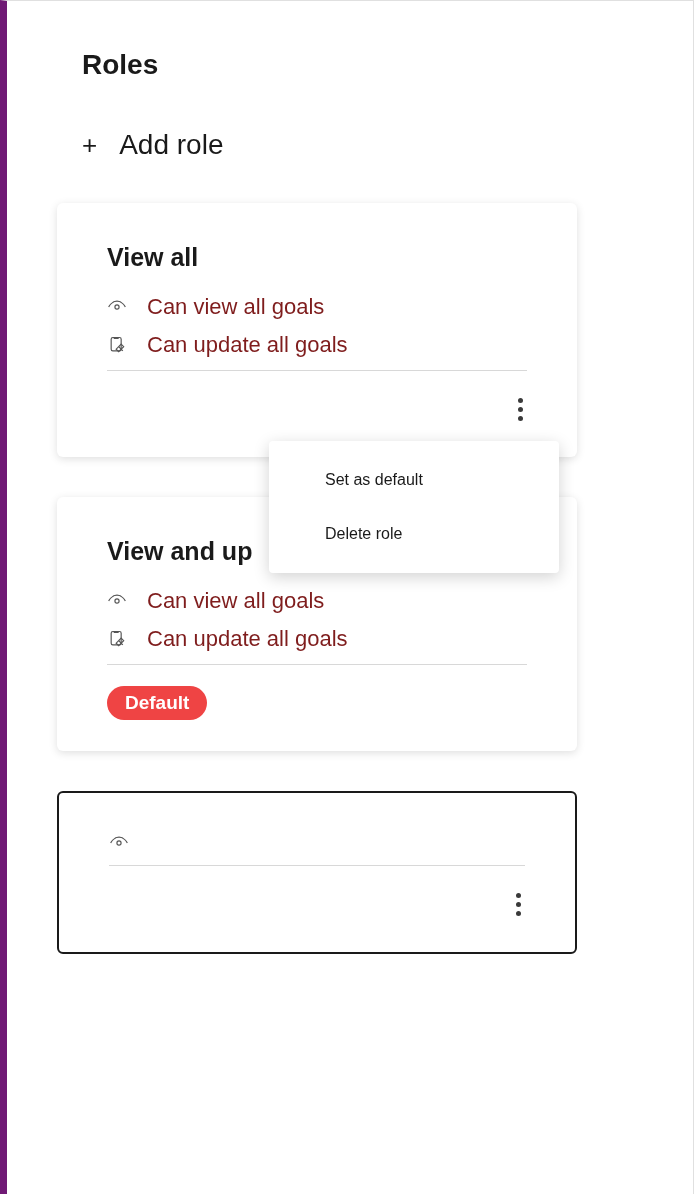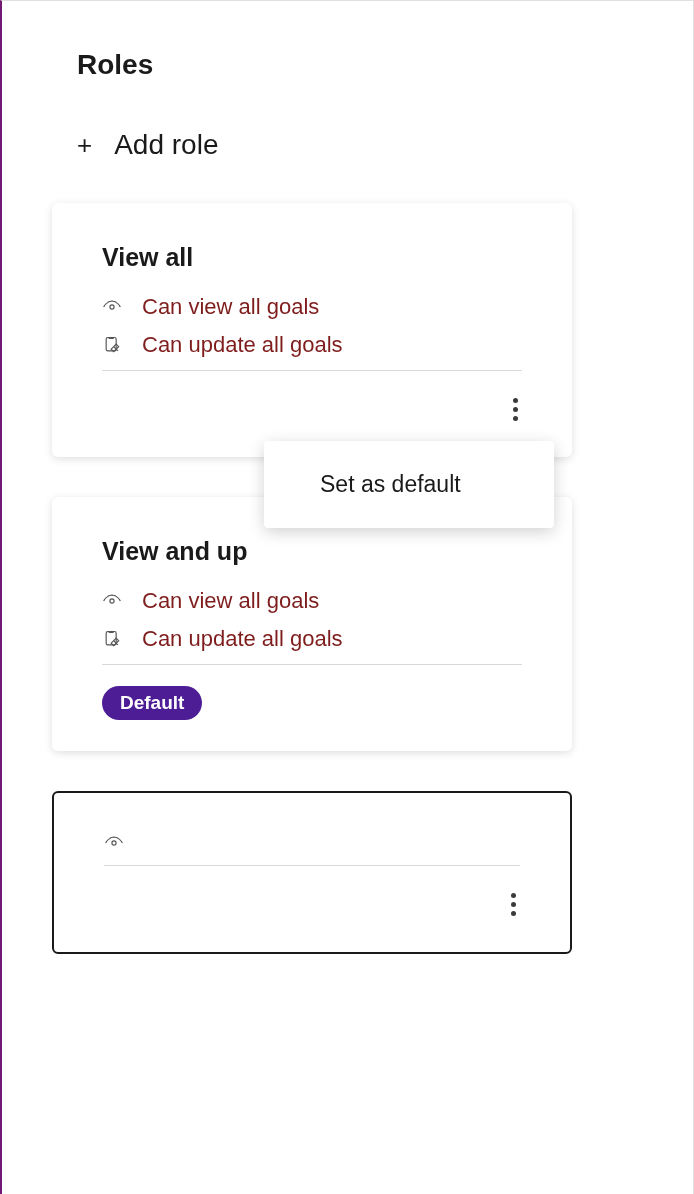--- a/index.html
+++ b/index.html
@@ -9,21 +9,21 @@
     }
     body {
       font-family: 'Segoe UI', -apple-system, BlinkMacSystemFont, sans-serif;
       background: #ffffff;
       width: 694px;
       height: 1194px;
       position: relative;
     }
     .container {
       border-top: 1px solid #e0e0e0;
-      border-left: 2px solid #701a75;
+      border-left: 7px solid #701a75;
       border-right: 1px solid #e0e0e0;
       padding: 0;
       height: 100%;
       position: relative;
     }
     .inner {
       padding: 48px 50px 0 50px;
       max-width: 620px;
     }
     .section-title {
@@ -110,21 +110,21 @@
     .card-footer {
       display: flex;
       justify-content: flex-end;
       align-items: center;
       height: 40px;
     }
     .card-footer.with-badge {
       justify-content: flex-start;
     }
     .default-badge {
-      background: #4c1d95;
+      background: #ef4444;
       color: #ffffff;
       font-size: 19px;
       font-weight: 600;
       padding: 6px 18px;
       border-radius: 22px;
     }
     .more-btn {
       background: none;
       border: none;
       cursor: pointer;
@@ -144,21 +144,21 @@
       position: absolute;
       background: #ffffff;
       box-shadow: 0 4px 16px rgba(0,0,0,0.18);
       border-radius: 4px;
       padding: 12px 0;
       min-width: 290px;
       z-index: 100;
     }
     .context-menu-item {
       padding: 18px 56px;
-      font-size: 23px;
+      font-size: 16px;
       color: #1a1a1a;
       cursor: pointer;
       background: none;
       border: none;
       width: 100%;
       text-align: left;
       font-family: inherit;
       display: block;
     }
   </style>
@@ -198,20 +198,21 @@
       <div class="card-footer">
         <button class="more-btn">
           <span class="dot"></span>
           <span class="dot"></span>
           <span class="dot"></span>
         </button>
       </div>
 
       <div class="context-menu" style="top:238px; right:18px;">
         <button class="context-menu-item">Set as default</button>
+        <button class="context-menu-item">Delete role</button>
       </div>
     </div>
 
     <div class="role-card">
       <div class="role-title">View and up</div>
       <div class="permission-row">
         <span class="perm-icon">
           <svg viewBox="0 0 24 24">
               <path d="M2 12s3.5-7 10-7 10 7 10 7"></path>
               <circle cx="12" cy="12" r="2.5"></circle>

